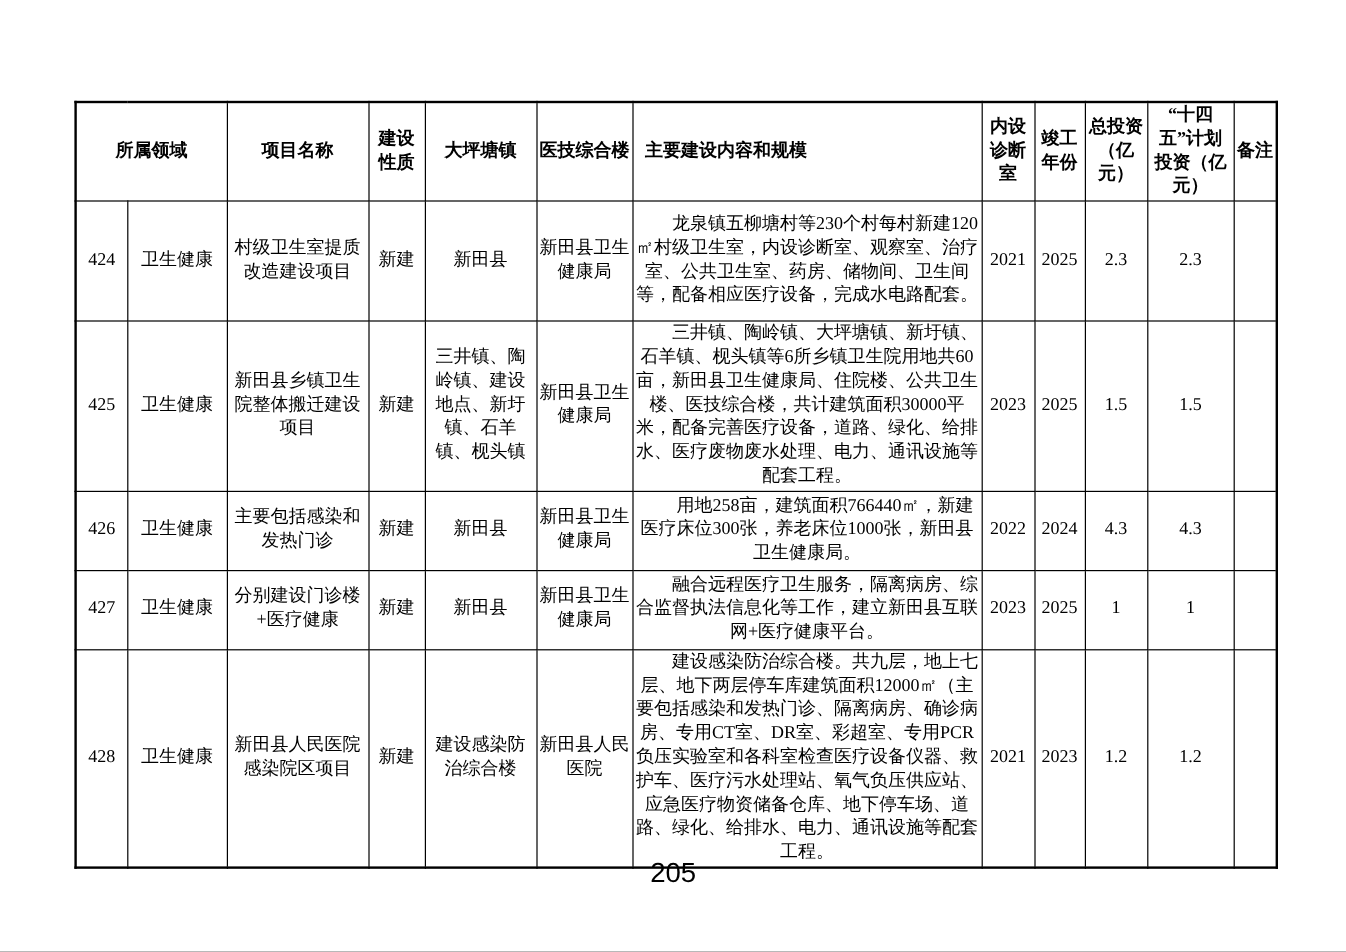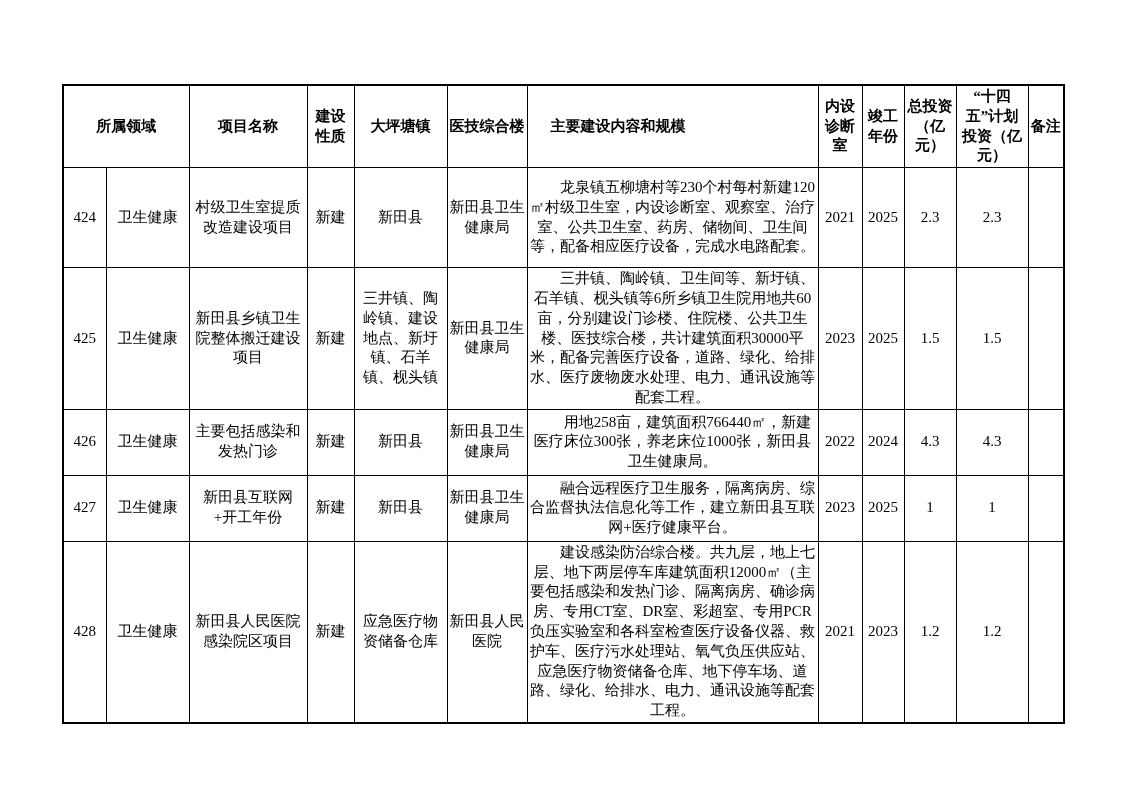--- a/index.html
+++ b/index.html
@@ -72,21 +72,21 @@
         <col style="width:36px">
     </colgroup>
 
     <tbody>
         <tr class="hdr">
       <th colspan="2">所属领域</th>
       <th>项目名称</th>
       <th>建设性质</th>
       <th>大坪塘镇</th>
       <th>医技综合楼</th>
-      <th style="text-align:left;padding-left:23px;">主要建设内容和规模</th>
+      <th style="text-align:left;padding-left:10px;">主要建设内容和规模</th>
       <th>内设诊断室</th>
       <th>竣工年份</th>
       <th>总投资（亿元）</th>
       <th>“十四五”计划投资（亿元）</th>
       <th>备注</th>
     </tr>
 
     <tr class="r0">
       <td>424</td>
       <td>卫生健康</td>
@@ -102,21 +102,21 @@
       <td></td>
     </tr>
 
     <tr class="r1">
       <td>425</td>
       <td>卫生健康</td>
       <td>新田县乡镇卫生院整体搬迁建设项目</td>
       <td>新建</td>
       <td>三井镇、陶岭镇、建设地点、新圩镇、石羊镇、枧头镇</td>
       <td>新田县卫生健康局</td>
-      <td class="content">三井镇、陶岭镇、卫生间等、新圩镇、石羊镇、枧头镇等6所乡镇卫生院用地共60亩，分别建设门诊楼、住院楼、公共卫生楼、医技综合楼，共计建筑面积30000平米，配备完善医疗设备，道路、绿化、给排水、医疗废物废水处理、电力、通讯设施等配套工程。</td>
+      <td class="content">三井镇、陶岭镇、大坪塘镇、新圩镇、石羊镇、枧头镇等6所乡镇卫生院用地共60亩，新田县卫生健康局、住院楼、公共卫生楼、医技综合楼，共计建筑面积30000平米，配备完善医疗设备，道路、绿化、给排水、医疗废物废水处理、电力、通讯设施等配套工程。</td>
       <td>2023</td>
       <td>2025</td>
       <td>1.5</td>
       <td>1.5</td>
       <td></td>
     </tr>
 
     <tr class="r2">
       <td>426</td>
       <td>卫生健康</td>
@@ -128,42 +128,43 @@
       <td>2022</td>
       <td>2024</td>
       <td>4.3</td>
       <td>4.3</td>
       <td></td>
     </tr>
 
     <tr class="r3">
       <td>427</td>
       <td>卫生健康</td>
-      <td>新田县互联网+开工年份</td>
+      <td>分别建设门诊楼+医疗健康</td>
       <td>新建</td>
       <td>新田县</td>
       <td>新田县卫生健康局</td>
       <td class="content">融合远程医疗卫生服务，隔离病房、综合监督执法信息化等工作，建立新田县互联网+医疗健康平台。</td>
       <td>2023</td>
       <td>2025</td>
       <td>1</td>
       <td>1</td>
       <td></td>
     </tr>
 
     <tr class="r4">
       <td>428</td>
       <td>卫生健康</td>
       <td>新田县人民医院感染院区项目</td>
       <td>新建</td>
-      <td>应急医疗物资储备仓库</td>
+      <td>建设感染防治综合楼</td>
       <td>新田县人民医院</td>
       <td class="content">建设感染防治综合楼。共九层，地上七层、地下两层停车库建筑面积12000㎡（主要包括感染和发热门诊、隔离病房、确诊病房、专用CT室、DR室、彩超室、专用PCR负压实验室和各科室检查医疗设备仪器、救护车、医疗污水处理站、氧气负压供应站、应急医疗物资储备仓库、地下停车场、道路、绿化、给排水、电力、通讯设施等配套工程。</td>
       <td>2021</td>
       <td>2023</td>
       <td>1.2</td>
       <td>1.2</td>
       <td></td>
     </tr>
   </tbody>
     </table>
 
+  <div class="pageno">205</div>
 </div>
 
 </body></html>

